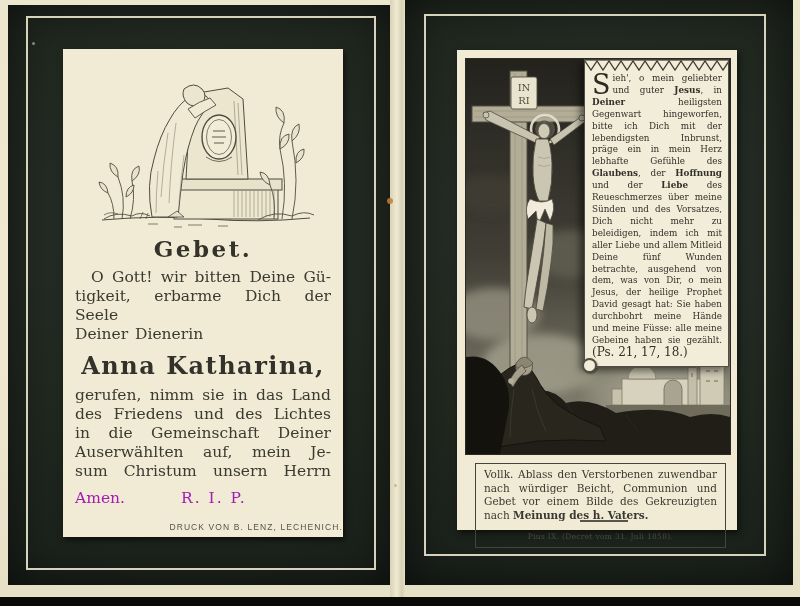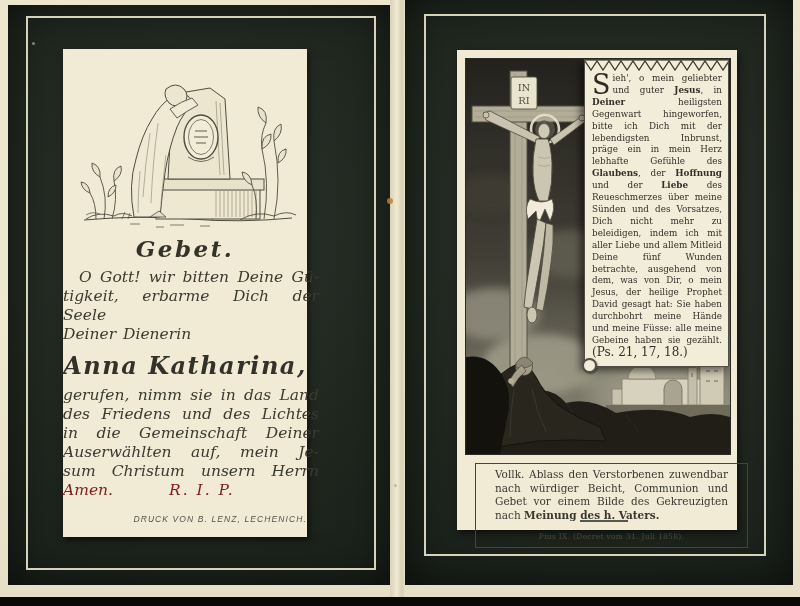--- a/index.html
+++ b/index.html
@@ -14,35 +14,35 @@
     background:linear-gradient(90deg,#d9d2b7 0%,#f0ead3 45%,#d6cfb3 80%,#e7e1c8 100%);}
   .panel{position:absolute;
     background:radial-gradient(circle at 50% 38%, #2a312b 0%, #20271f 60%, #191f1a 100%);
     box-shadow:inset 0 0 46px rgba(0,0,0,.55);}
   .panel.left{left:8px;top:5px;width:382px;height:580px;}
   .panel.right{left:405px;top:0;width:388px;height:585px;}
   .rule{position:absolute;border:2px solid #e7e2ca;opacity:.92;}
   .panel.left .rule{left:18px;top:11px;width:346px;height:550px;}
   .panel.right .rule{left:19px;top:14px;width:338px;height:538px;}
   .card{position:absolute;background:#f1ebd5;box-shadow:2px 3px 6px rgba(0,0,0,.55);}
-  .card.left{left:55px;top:44px;width:244px;height:488px;font-style:italic;}
+  .card.left{left:55px;top:44px;width:280px;height:488px;}
   .card.right{left:52px;top:50px;width:280px;height:480px;}
 
   
   .engraving{display:block;margin:14px auto 0;}
   .heading{font-size:23px;font-weight:bold;letter-spacing:2.5px;text-align:center;
     color:#34332a;margin-top:2px;}
   .prayer{width:256px;margin:6px auto 0;font-size:15.5px;line-height:19px;color:#3b3a30;
     word-spacing:2px;}
   .pline{text-align:justify;text-align-last:justify;}
   .pline.first{text-indent:16px;}
   .pline.last{text-align-last:left;}
   .dname{text-align:center;font-size:24px;font-weight:bold;letter-spacing:1.5px;
     color:#33322a;margin:7px 0 6px;}
-  .amen-row{display:flex;width:256px;margin:0 auto;font-size:15.5px;color:#7f1d1d;align-items:flex-end;}
+  .amen-row{display:flex;width:256px;margin:8px auto;font-size:15.5px;color:#a21caf;align-items:flex-end;}
   .amen-row .rip{margin-left:56px;letter-spacing:2px;}
   .printer{margin-top:15px;text-align:right;font-family:"Liberation Sans", sans-serif;
     font-size:8.5px;letter-spacing:1.1px;color:#54534a;}
 
   
   .picture{position:absolute;left:8px;top:8px;width:264px;height:395px;
     background:#33322c;border:1.5px solid #2b2a24;overflow:hidden;}
   .scene{position:absolute;left:0;top:0;}
   .scroll{position:absolute;left:118px;top:0;width:143px;background:#f2edd8;
     border:1px solid #514f45;border-top:none;
@@ -51,21 +51,21 @@
   .scroll-text{padding:1px 6px 1px 7px;font-size:8.8px;line-height:11.9px;
     text-align:justify;color:#32302a;}
   .scroll-text .dropcap{float:left;font-size:27px;line-height:22px;padding:1px 2px 0 0;
     color:#2c2a24;}
   .scroll-text .b{font-weight:bold;}
   .scroll-text .cite{font-size:12px;}
   .curl{position:absolute;left:-3px;bottom:-7px;width:11px;height:11px;border:2px solid #514f45;
     border-radius:50%;background:#f2edd8;box-shadow:1px 1px 2px rgba(0,0,0,.4);}
   .curl-line{position:absolute;left:11px;bottom:-2px;width:100px;height:2px;background:#514f45;}
   .indulgence{position:absolute;left:18px;top:413px;width:233px;border:1.5px solid #45443a;
-    padding:4px 19px 3px;font-size:10.5px;line-height:13.5px;text-align:justify;color:#3a3931;}
+    padding:4px 8px 3px;font-size:10.5px;line-height:13.5px;text-align:justify;color:#3a3931;}
   .indulgence .b{font-weight:bold;}
   .ind-cite{font-size:7.5px;text-align:center;margin-top:8px;letter-spacing:.3px;color:#4a4940;}
   .under-line{position:absolute;left:123px;top:470px;width:48px;height:2px;background:#57564c;}
 
   .fox{position:absolute;border-radius:50%;}
   .fox1{left:324px;top:149px;width:6px;height:6px;background:#c08038;opacity:.85;}
   .fox2{left:331px;top:435px;width:3px;height:3px;background:#a98f5e;opacity:.5;}
   .speck{left:24px;top:37px;width:3px;height:3px;background:#cfc9b2;opacity:.6;}
   .bottom-edge{position:absolute;left:0;top:597px;width:800px;height:9px;background:#090905;}
 </style>

